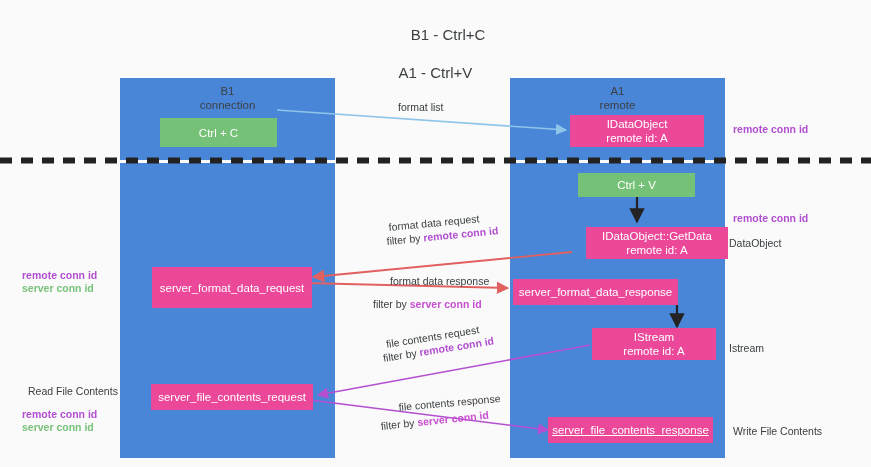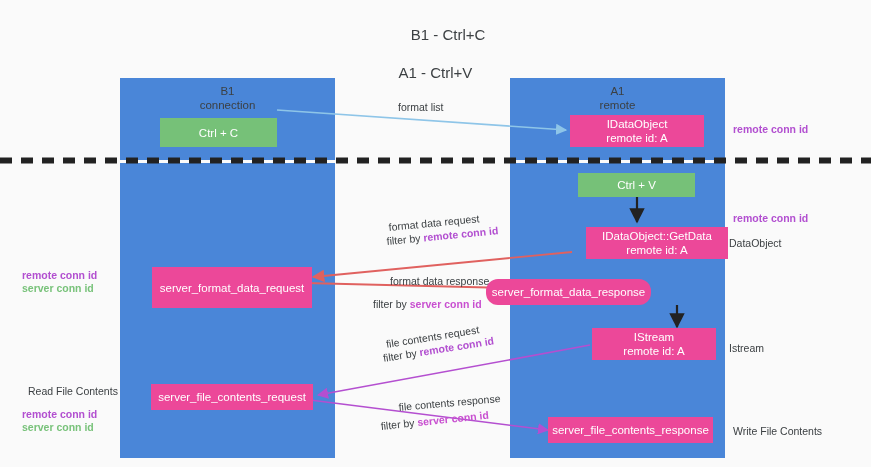--- a/index.html
+++ b/index.html
@@ -171,34 +171,34 @@
 
     <div class="node orange" style="left:566px; top:227px; width:142px; height:32px;margin-left:20px;">
       <span class="ln">IDataObject::GetData</span>
       <span class="ln">remote id: A</span>
     </div>
 
     <div class="node orange" style="left:152px; top:267px; width:160px; height:41px;">
       <span class="ln">server_format_data_request</span>
     </div>
 
-    <div class="node orange" style="left:486px; top:279px; width:165px; height:26px;border-radius:12px;">
+    <div class="node orange" style="left:513px; top:279px; width:165px; height:26px;">
       <span class="ln">server_format_data_response</span>
     </div>
 
     <div class="node orange" style="left:592px; top:328px; width:124px; height:32px;">
       <span class="ln">IStream</span>
       <span class="ln">remote id: A</span>
     </div>
 
     <div class="node orange" style="left:151px; top:384px; width:162px; height:26px;">
       <span class="ln">server_file_contents_request</span>
     </div>
 
-    <div class="node orange" style="left:548px; top:417px; width:165px; height:26px;">
+    <div class="node orange" style="left:548px; top:417px; width:165px; height:26px;text-decoration:underline;">
       <span class="ln">server_file_contents_response</span>
     </div>
 
     <div class="edge-label" style="left:398px; top:100px;">
       <span>format list</span>
     </div>
 
     <div class="edge-label" style="left:388px; top:220px; transform: rotate(-5.5deg);">
       <span>format data request</span>
     </div>

